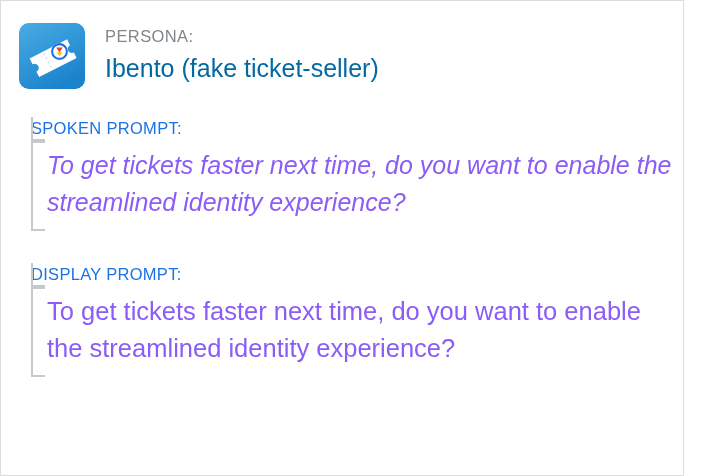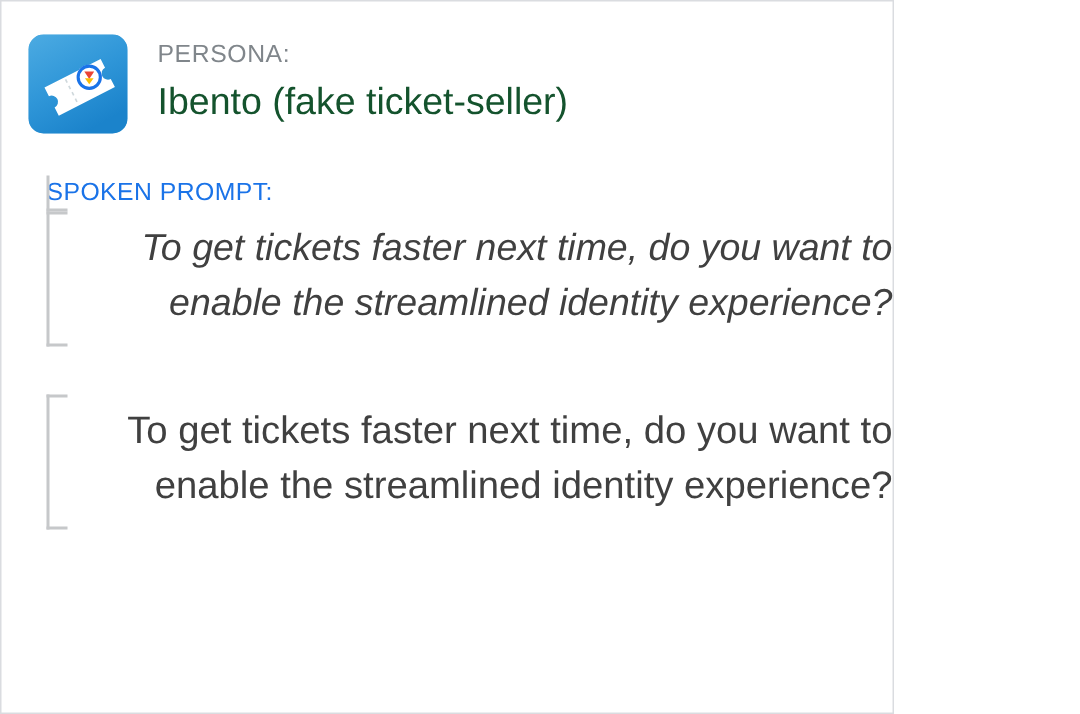--- a/index.html
+++ b/index.html
@@ -12,21 +12,21 @@
     width: 720px;
     height: 476px;
     font-family: "Liberation Sans", sans-serif;
     -webkit-font-smoothing: antialiased;
     overflow: hidden;
   }
 
   .card {
     position: relative;
     box-sizing: border-box;
-    width: 596px;
+    width: 684px;
     height: 476px;
     background: #ffffff;
     border: 1px solid #dadce0;
     padding: 0;
   }
 
   
   .persona-row {
     display: flex;
     align-items: flex-start;
@@ -50,21 +50,21 @@
   }
   .persona-label {
     font-size: 16.5px;
     letter-spacing: 0.4px;
     color: #80868b;
     font-weight: 400;
     line-height: 22px;
   }
   .persona-name {
     font-size: 25px;
-    color: #14532d;
+    color: #0369a1;
     font-weight: 400;
     line-height: 34px;
     margin-top: 4px;
     white-space: nowrap;
   }
 
   
   .section {
     position: relative;
     margin-left: 14px;
@@ -117,24 +117,23 @@
   .body-wrap {
     position: relative;
     padding-left: 16px;
     padding-top: 6px;
     padding-bottom: 10px;
   }
 
   .prompt-body {
     font-size: 25.5px;
     line-height: 37px;
-    color: #404040;
+    color: #8b5cf6;
     font-weight: 400;
     max-width: 660px;
-    text-align: right;
   }
   .prompt-body.italic {
     font-style: italic;
     font-size: 25px;
     line-height: 37px;
   }
 </style>
 </head>
 <body>
 
@@ -186,20 +185,27 @@
         <div class="tick-top"></div>
         <div class="tick-bottom"></div>
       </div>
       <div class="prompt-body italic">To get tickets faster next time, do you want to enable the streamlined identity experience?</div>
     </div>
 
   </div>
 
   <div class="section display">
 
+    <div class="label-wrap">
+      <div class="bracket">
+        <div class="stem"></div>
+        <div class="tick-bottom"></div>
+      </div>
+      <div class="prompt-label">DISPLAY PROMPT:</div>
+    </div>
 
     <div class="body-wrap">
       <div class="bracket">
         <div class="stem"></div>
         <div class="tick-top"></div>
         <div class="tick-bottom"></div>
       </div>
       <div class="prompt-body">To get tickets faster next time, do you want to enable the streamlined identity experience?</div>
     </div>
 

